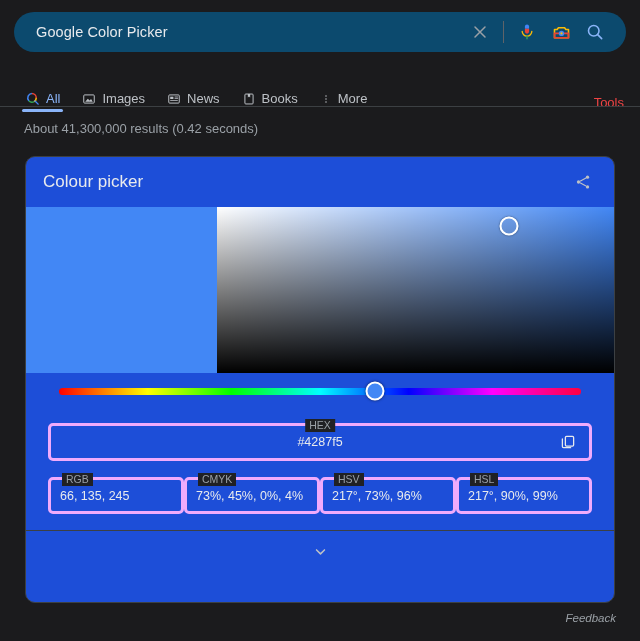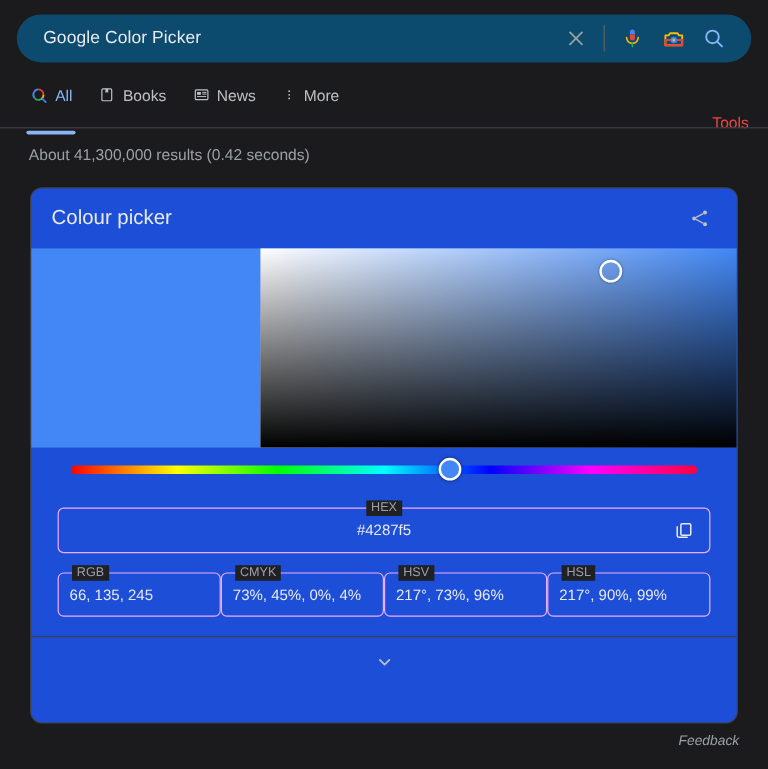--- a/index.html
+++ b/index.html
@@ -32,21 +32,21 @@
   .sb-icons { display: flex; align-items: center; gap: 0px; padding-right: 14px; }
   .sb-btn { width: 34px; height: 34px; display: flex; align-items: center; justify-content: center; cursor: pointer; }
   .divider-v { width: 1px; height: 22px; background: #5f6368; margin: 0 6px; }
 
   
   .tabs {
     position: absolute; left: 0; top: 72px; width: 640px; height: 34px;
     display: flex; align-items: center;
   }
   .tab {
-    display: flex; align-items: flex-start; gap: 6px;
+    display: flex; align-items: flex-end; gap: 6px;
     height: 34px; padding: 0 11px;
     color: #bdc1c6; font-size: 13px; cursor: pointer;
     position: relative;
   }
   .tab:first-child { margin-left: 14px; }
   .tab.active { color: #8ab4f8; }
   .tab.active::after {
     content: ""; position: absolute; left: 8px; right: 8px; bottom: -6px;
     height: 3px; background: #8ab4f8; border-radius: 2px;
   }
@@ -106,21 +106,21 @@
     border-radius: 50%; border: 2.5px solid #ffffff;
     transform: translate(-50%, -50%);
     box-shadow: 0 0 3px rgba(0,0,0,.6);
     cursor: pointer;
   }
 
   
   .fields { padding: 4px 22px 0 22px; }
   .field {
     position: relative;
-    border: 1px solid #f0abfc;
+    border: 3px solid #f0abfc;
     border-radius: 5px;
     height: 37px;
   }
   .field-label {
     position: absolute; top: -7px; left: 11px;
     background: #202124; padding: 0 4px;
     color: #9aa0a6; font-size: 10.5px; line-height: 13px;
   }
   .hex-field { margin-top: 10px; height: 38px; display: flex; align-items: center; justify-content: center; }
   .hex-field .field-label { left: 50%; transform: translateX(-50%); }
@@ -188,36 +188,43 @@
       <svg width="15" height="15" viewBox="0 0 24 24">
         <path d="M18 11a7 7 0 0 0-7-7" stroke="#ea4335" stroke-width="2.4" fill="none"></path>
         <path d="M18 11a7 7 0 0 1-3.4 6" stroke="#fbbc05" stroke-width="2.4" fill="none"></path>
         <path d="M14.6 17a7 7 0 0 1-8.5-1.5" stroke="#34a853" stroke-width="2.4" fill="none"></path>
         <path d="M6.1 15.5A7 7 0 0 1 11 4" stroke="#4285f4" stroke-width="2.4" fill="none"></path>
         <path d="M16 16 L21 21" stroke="#4285f4" stroke-width="2.2" stroke-linecap="round"></path>
       </svg>
       <span>All</span>
     </div>
 
-
     <div class="tab">
       <svg width="14" height="14" viewBox="0 0 24 24">
-        <rect x="5" y="3.5" width="14" height="17" rx="1.5" fill="none" stroke="#bdc1c6" stroke-width="1.7"></rect>
-        <path d="M10 3.5 v6 l2-1.6 2 1.6 v-6" fill="#bdc1c6"></path>
-      </svg>
-      <span>Books</span>
+        <rect x="3" y="5" width="18" height="14" rx="1.5" fill="none" stroke="#bdc1c6" stroke-width="1.7"></rect>
+        <path d="M5.5 16.5 L10 11.5 L13 14.5 L15.5 12 L18.5 16.5z" fill="#bdc1c6"></path>
+      </svg>
+      <span>Images</span>
     </div>
 
     <div class="tab">
       <svg width="14" height="14" viewBox="0 0 24 24">
         <rect x="3" y="5" width="18" height="14" rx="1.5" fill="none" stroke="#bdc1c6" stroke-width="1.7"></rect>
         <rect x="5.5" y="8" width="5.5" height="4" fill="#bdc1c6"></rect>
         <path d="M13 8.5h6 M13 11h6 M5.5 14.5h13" stroke="#bdc1c6" stroke-width="1.4"></path>
       </svg>
       <span>News</span>
+    </div>
+
+    <div class="tab">
+      <svg width="14" height="14" viewBox="0 0 24 24">
+        <rect x="5" y="3.5" width="14" height="17" rx="1.5" fill="none" stroke="#bdc1c6" stroke-width="1.7"></rect>
+        <path d="M10 3.5 v6 l2-1.6 2 1.6 v-6" fill="#bdc1c6"></path>
+      </svg>
+      <span>Books</span>
     </div>
 
     <div class="tab">
       <svg width="12" height="14" viewBox="0 0 24 24">
         <circle cx="12" cy="6" r="1.5" fill="#bdc1c6"></circle>
         <circle cx="12" cy="12" r="1.5" fill="#bdc1c6"></circle>
         <circle cx="12" cy="18" r="1.5" fill="#bdc1c6"></circle>
       </svg>
       <span>More</span>
     </div>

